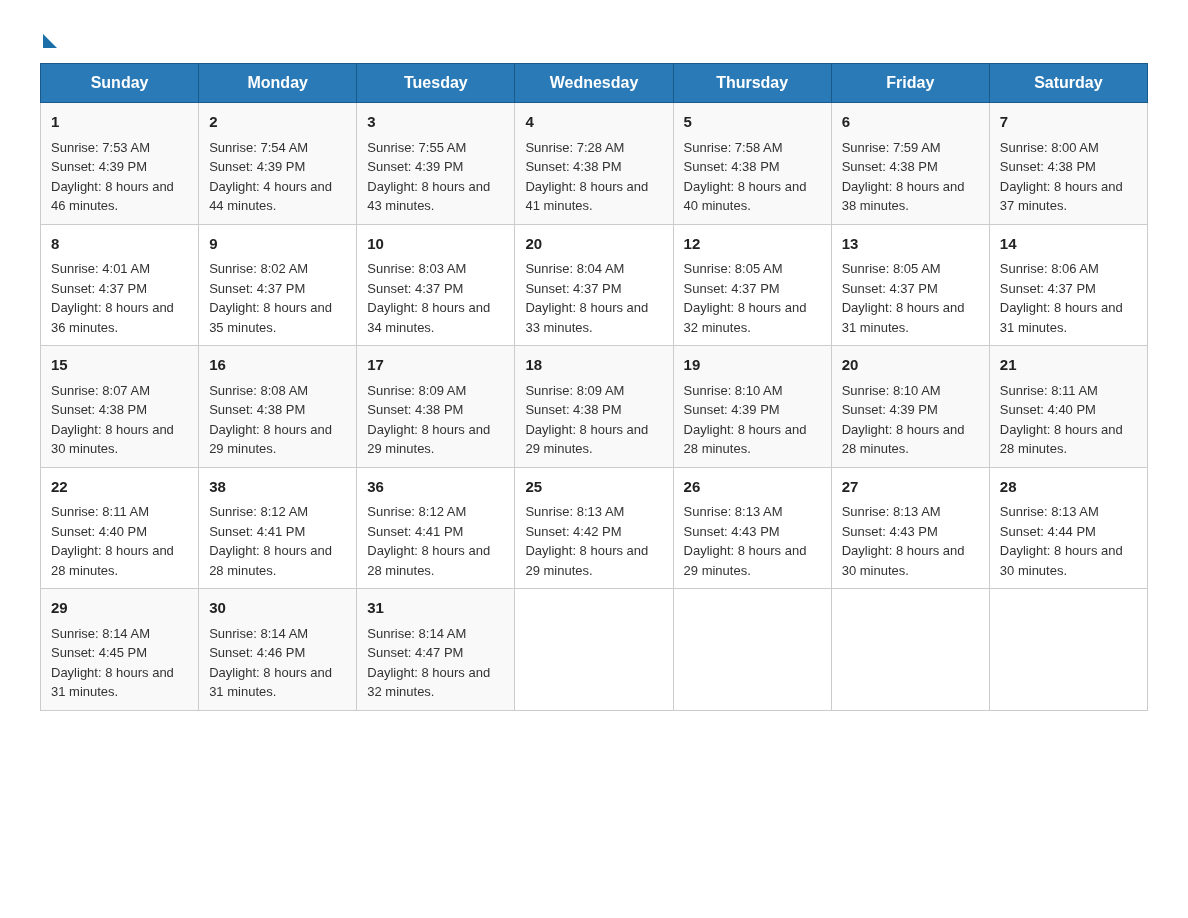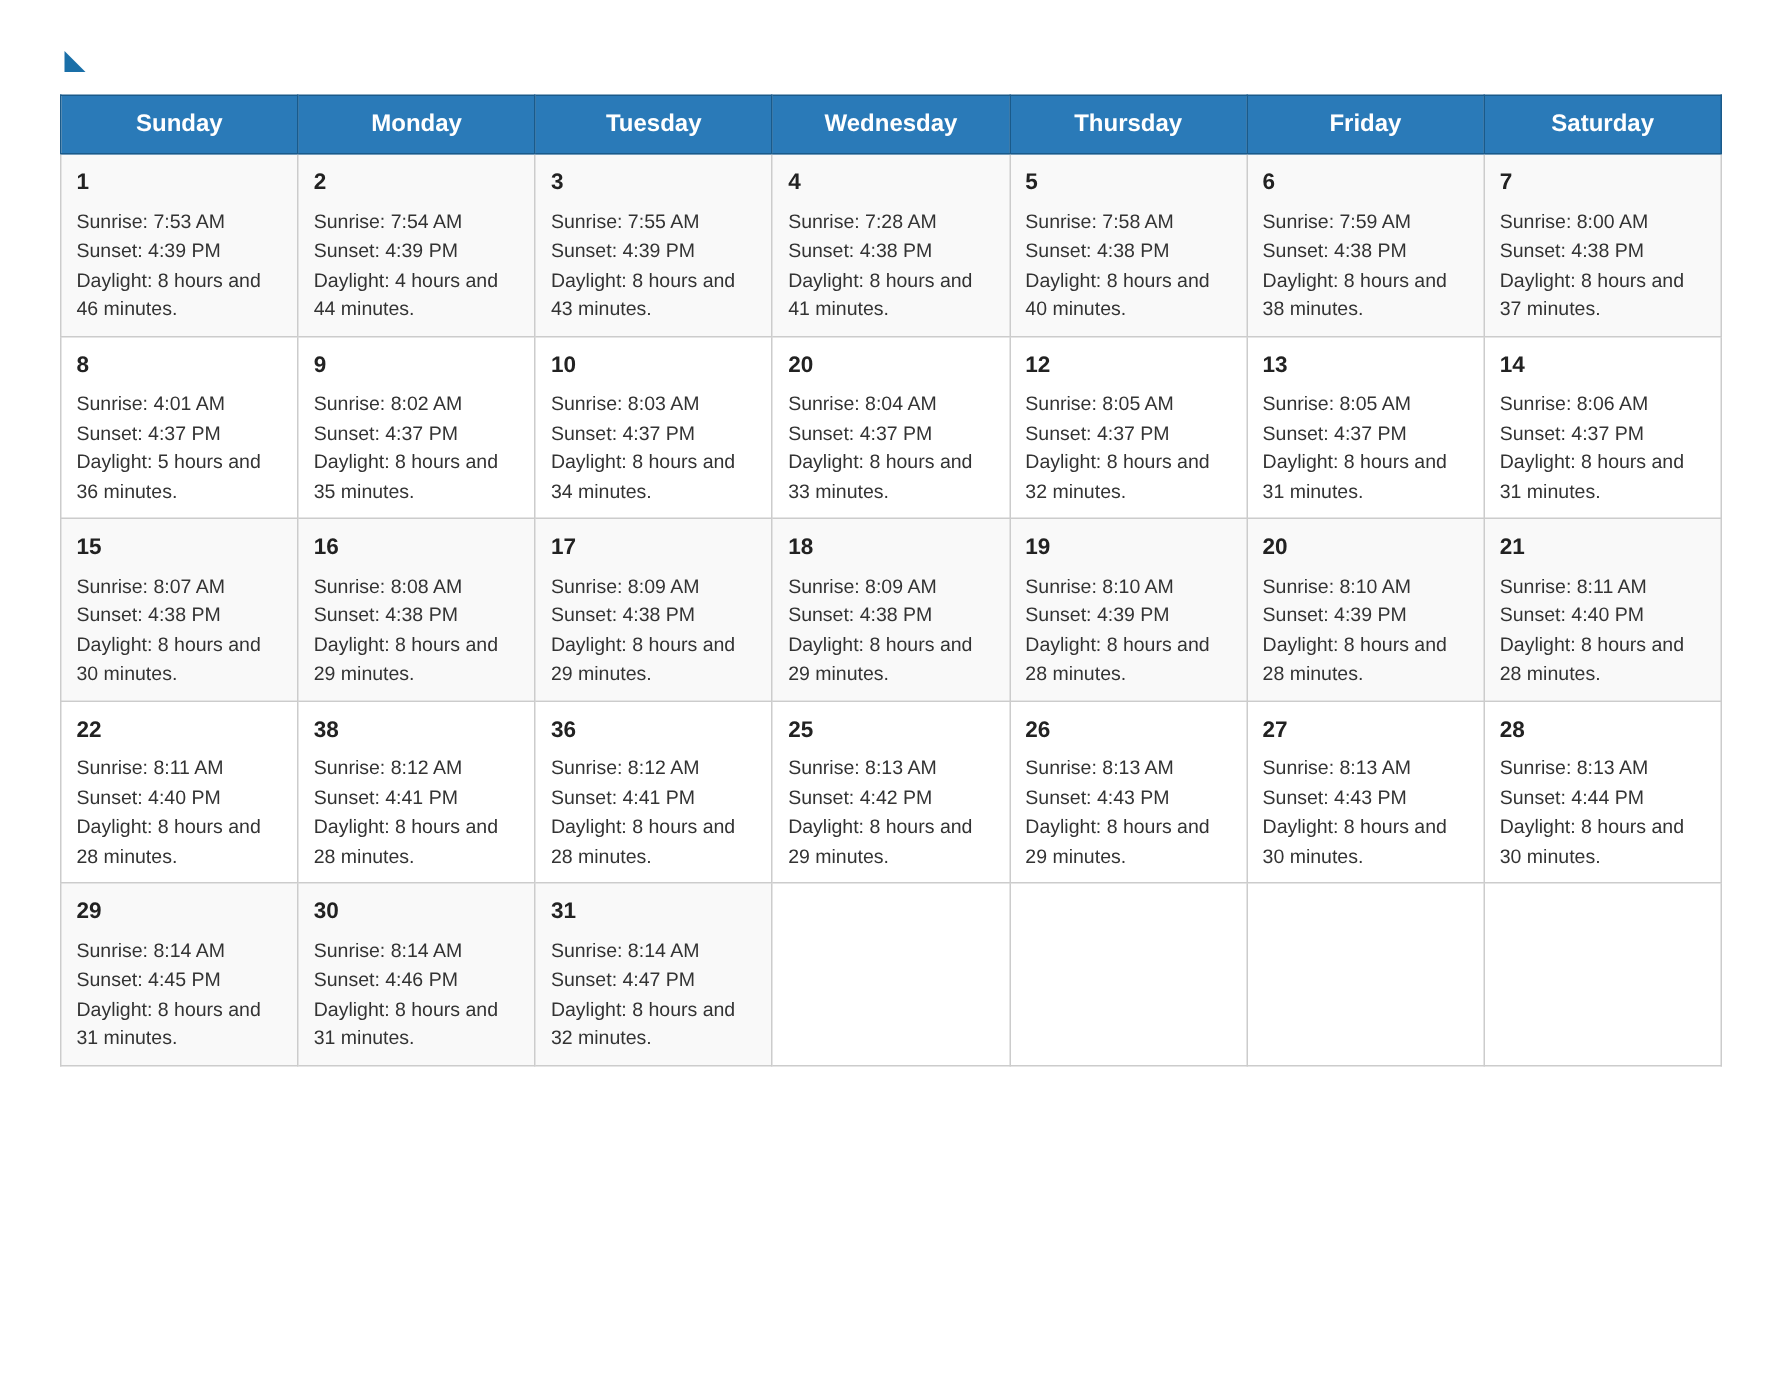--- a/index.html
+++ b/index.html
@@ -137,21 +137,21 @@
   <tr>
         <td><span class="day-number">1</span><span>Sunrise: 7:53 AM</span><br><span>Sunset: 4:39 PM</span><br><span>Daylight: 8 hours and 46 minutes.</span></td>
         <td><span class="day-number">2</span><span>Sunrise: 7:54 AM</span><br><span>Sunset: 4:39 PM</span><br><span>Daylight: 4 hours and 44 minutes.</span></td>
         <td><span class="day-number">3</span><span>Sunrise: 7:55 AM</span><br><span>Sunset: 4:39 PM</span><br><span>Daylight: 8 hours and 43 minutes.</span></td>
         <td><span class="day-number">4</span><span>Sunrise: 7:28 AM</span><br><span>Sunset: 4:38 PM</span><br><span>Daylight: 8 hours and 41 minutes.</span></td>
         <td><span class="day-number">5</span><span>Sunrise: 7:58 AM</span><br><span>Sunset: 4:38 PM</span><br><span>Daylight: 8 hours and 40 minutes.</span></td>
         <td><span class="day-number">6</span><span>Sunrise: 7:59 AM</span><br><span>Sunset: 4:38 PM</span><br><span>Daylight: 8 hours and 38 minutes.</span></td>
         <td><span class="day-number">7</span><span>Sunrise: 8:00 AM</span><br><span>Sunset: 4:38 PM</span><br><span>Daylight: 8 hours and 37 minutes.</span></td>
       </tr>
       <tr>
-        <td><span class="day-number">8</span><span>Sunrise: 4:01 AM</span><br><span>Sunset: 4:37 PM</span><br><span>Daylight: 5 hours and 36 minutes.</span></td>
+        <td><span class="day-number">8</span><span>Sunrise: 4:01 AM</span><br><span>Sunset: 4:37 PM</span><br><span>Daylight: 8 hours and 36 minutes.</span></td>
         <td><span class="day-number">9</span><span>Sunrise: 8:02 AM</span><br><span>Sunset: 4:37 PM</span><br><span>Daylight: 8 hours and 35 minutes.</span></td>
         <td><span class="day-number">10</span><span>Sunrise: 8:03 AM</span><br><span>Sunset: 4:37 PM</span><br><span>Daylight: 8 hours and 34 minutes.</span></td>
         <td><span class="day-number">20</span><span>Sunrise: 8:04 AM</span><br><span>Sunset: 4:37 PM</span><br><span>Daylight: 8 hours and 33 minutes.</span></td>
         <td><span class="day-number">12</span><span>Sunrise: 8:05 AM</span><br><span>Sunset: 4:37 PM</span><br><span>Daylight: 8 hours and 32 minutes.</span></td>
         <td><span class="day-number">13</span><span>Sunrise: 8:05 AM</span><br><span>Sunset: 4:37 PM</span><br><span>Daylight: 8 hours and 31 minutes.</span></td>
         <td><span class="day-number">14</span><span>Sunrise: 8:06 AM</span><br><span>Sunset: 4:37 PM</span><br><span>Daylight: 8 hours and 31 minutes.</span></td>
       </tr>
       <tr>
         <td><span class="day-number">15</span><span>Sunrise: 8:07 AM</span><br><span>Sunset: 4:38 PM</span><br><span>Daylight: 8 hours and 30 minutes.</span></td>
         <td><span class="day-number">16</span><span>Sunrise: 8:08 AM</span><br><span>Sunset: 4:38 PM</span><br><span>Daylight: 8 hours and 29 minutes.</span></td>

